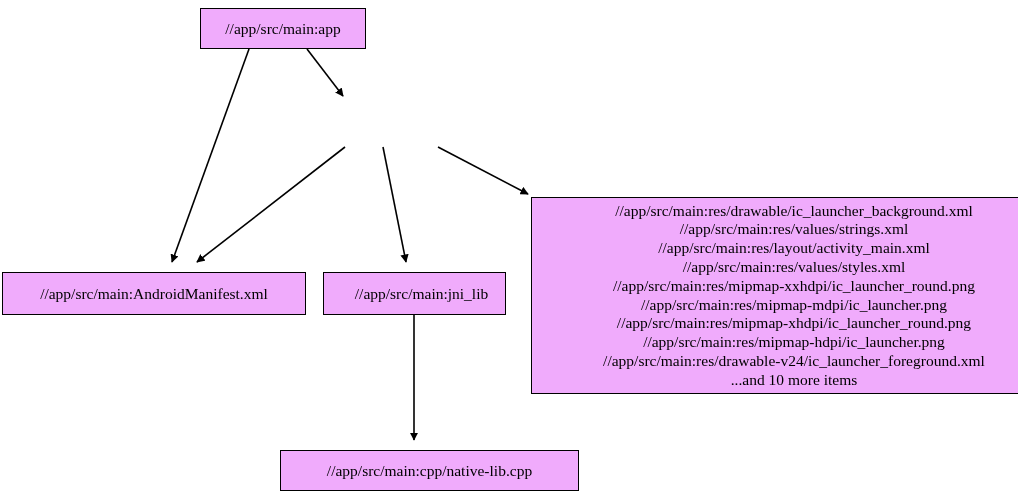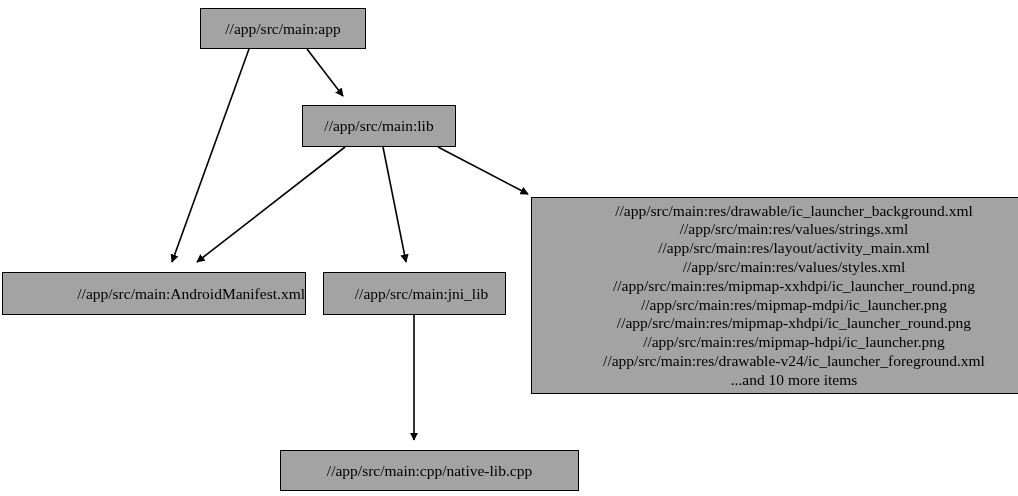--- a/index.html
+++ b/index.html
@@ -21,21 +21,21 @@
     left: 0;
     top: 0;
     width: 1018px;
     height: 496px;
     pointer-events: none;
   }
   .node {
     position: absolute;
     box-sizing: border-box;
     border: 1px solid #000000;
-    background: #a3a3a3;
+    background: #f0abfc;
     display: flex;
     align-items: center;
     justify-content: center;
     color: #000000;
     white-space: nowrap;
   }
   .node-label {
     font-size: 15.5px;
     line-height: 1.0;
     text-align: center;
@@ -47,21 +47,21 @@
   }
   .node-multiline .node-label {
     white-space: pre;
     line-height: 18.8px;
     font-size: 15.5px;
     text-align: center;
   }
   
   #node-app       { left: 200px; top: 8px;   width: 166px; height: 41px; }
   #node-lib       { left: 302px; top: 105px; width: 154px; height: 42px; }
-  #node-manifest  { left: 2px;   top: 272px; width: 304px; height: 43px; justify-content: flex-end; }
+  #node-manifest  { left: 2px;   top: 272px; width: 304px; height: 43px; }
   #node-jnilib    { left: 323px; top: 272px; width: 183px; height: 43px; padding-left: 14px; }
   #node-res       { left: 531px; top: 197px; width: 526px; height: 197px; align-items: center; }
   #node-nativelib { left: 280px; top: 450px; width: 299px; height: 41px; }
 </style>
 </head>
 <body>
 
 <div id="canvas">
 
   <svg class="edge-layer" viewBox="0 0 1018 496" xmlns="http://www.w3.org/2000/svg">
@@ -93,23 +93,20 @@
 
     <g>
       <path d="M 414 315 L 414 440" stroke="#000000" stroke-width="1.6" fill="none" marker-end="url(#arrow)"></path>
     </g>
   </svg>
 
   <div class="node" id="node-app">
     <span class="node-label">//app/src/main:app</span>
   </div>
 
-  <div class="node" id="node-lib">
-    <span class="node-label">//app/src/main:lib</span>
-  </div>
 
   <div class="node" id="node-manifest">
     <span class="node-label">//app/src/main:AndroidManifest.xml</span>
   </div>
 
   <div class="node" id="node-jnilib">
     <span class="node-label">//app/src/main:jni_lib</span>
   </div>
 
   <div class="node node-multiline" id="node-res">

